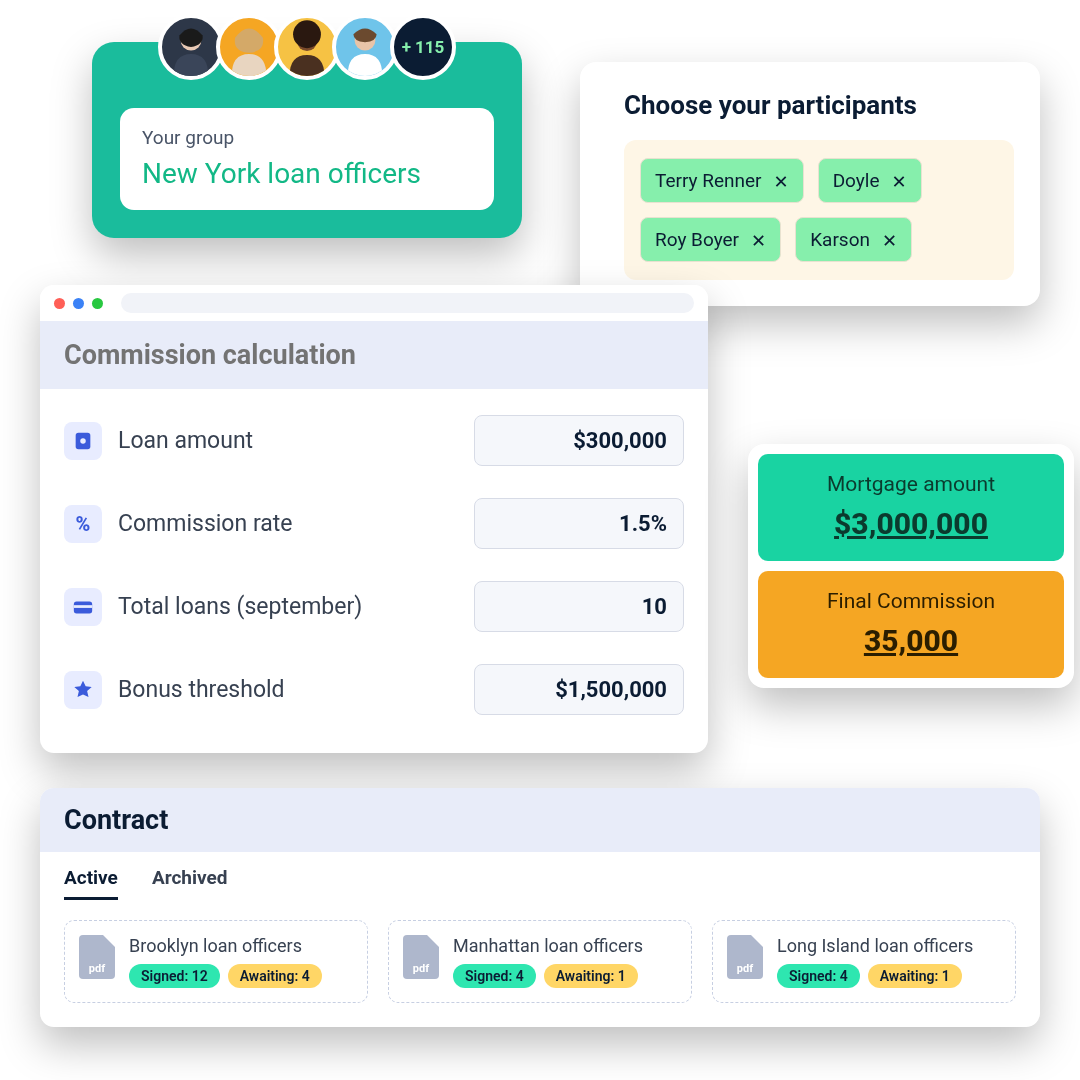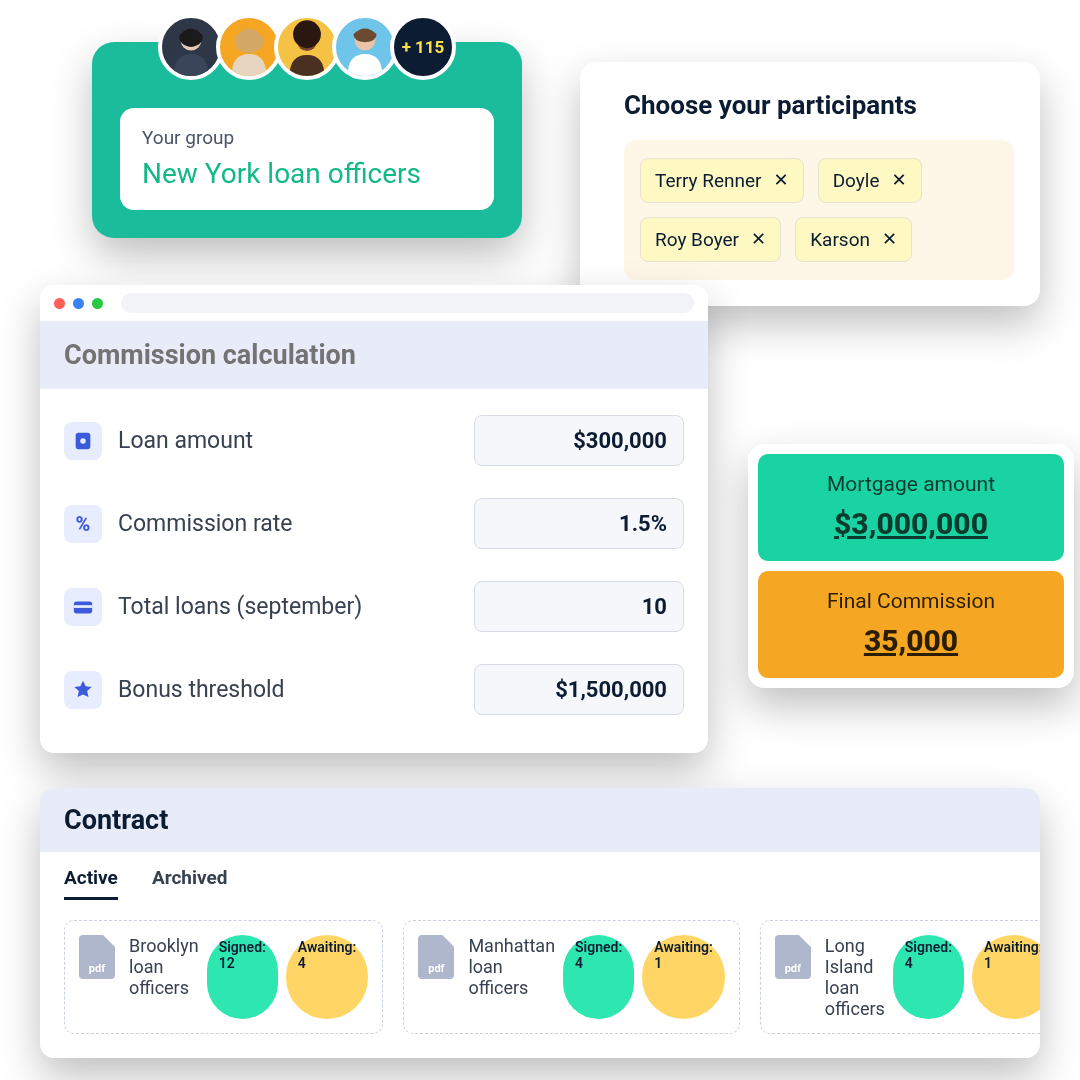--- a/index.html
+++ b/index.html
@@ -37,21 +37,21 @@
     border: 4px solid #fff;
     margin-left: -8px;
     display: flex;
     align-items: center;
     justify-content: center;
     overflow: hidden;
   }
   .avatar:first-child { margin-left: 0; }
   .avatar.more {
     background: #0b1c33;
-    color: #fde047;
+    color: #86efac;
     font-weight: 700;
     font-size: 17px;
   }
   .avatar svg { width: 100%; height: 100%; }
   .group-inner {
     background: #fff;
     border-radius: 14px;
     padding: 18px 22px 20px 22px;
   }
   .group-label { color: #4a5568; font-size: 19px; margin-bottom: 8px; }
@@ -71,26 +71,26 @@
   .participants-title { color: #0b1c33; font-size: 26px; font-weight: 700; margin-bottom: 20px; }
   .chip-area {
     background: #fef6e6;
     border-radius: 12px;
     padding: 18px 16px;
     display: flex;
     flex-wrap: wrap;
     gap: 14px;
   }
   .chip {
-    background: #fef9c3;
+    background: #86efac;
     border: 1px solid #e8e2d0;
     border-radius: 8px;
     padding: 10px 14px;
     display: flex;
-    align-items: flex-start;
+    align-items: flex-end;
     gap: 12px;
     font-size: 19px;
     color: #0b1c33;
   }
   .chip-x { color: #0b1c33; font-size: 18px; cursor: pointer; }
 
   
   .comm-window {
     position: absolute;
     left: 40px;
@@ -226,21 +226,21 @@
     flex-shrink: 0;
   }
   .pdf-icon::before {
     content: "";
     position: absolute;
     top: 0; right: 0;
     width: 12px; height: 12px;
     background: #fff;
     clip-path: polygon(0 0, 100% 100%, 100% 0);
   }
-  .contract-info { display: flex; flex-direction: row; gap: 8px; }
+  .contract-info { display: flex; flex-direction: column; gap: 8px; }
   .contract-name { font-size: 18px; color: #374151; }
   .badges { display: flex; gap: 8px; }
   .badge {
     border-radius: 999px;
     padding: 4px 12px;
     font-size: 14px;
     font-weight: 600;
     color: #0b1c33;
   }
   .badge.signed { background: #2ee6b0; }

